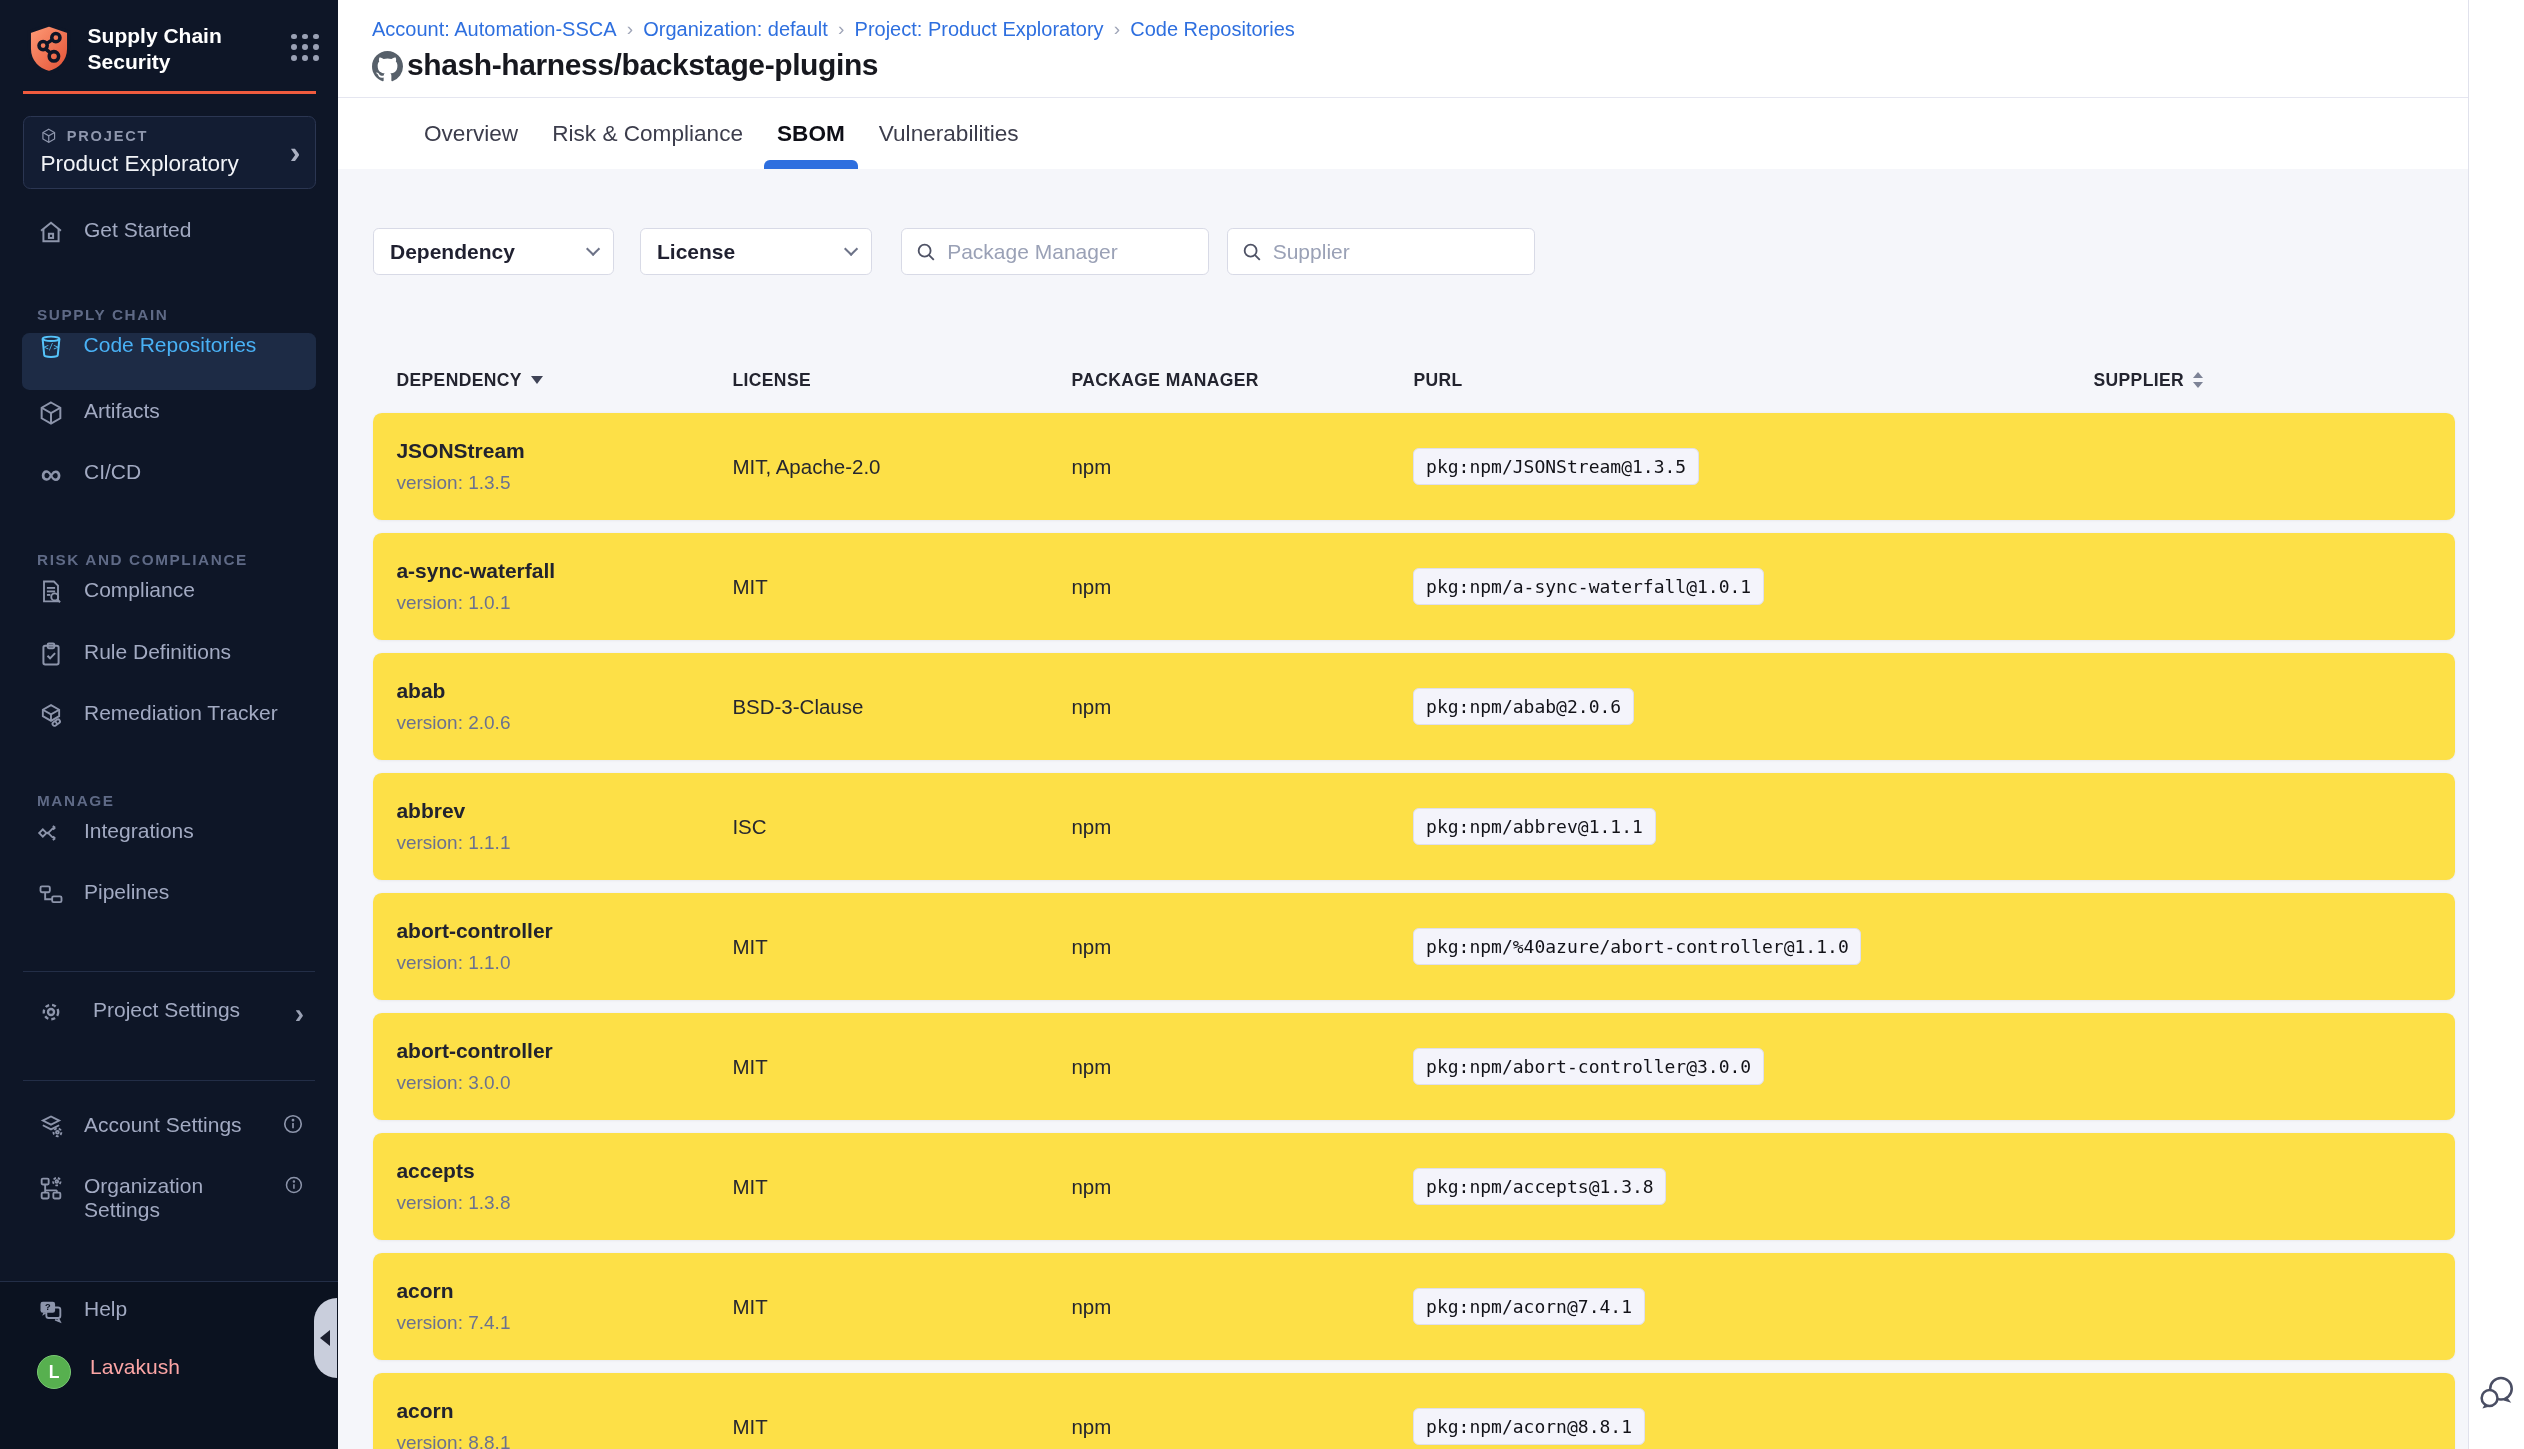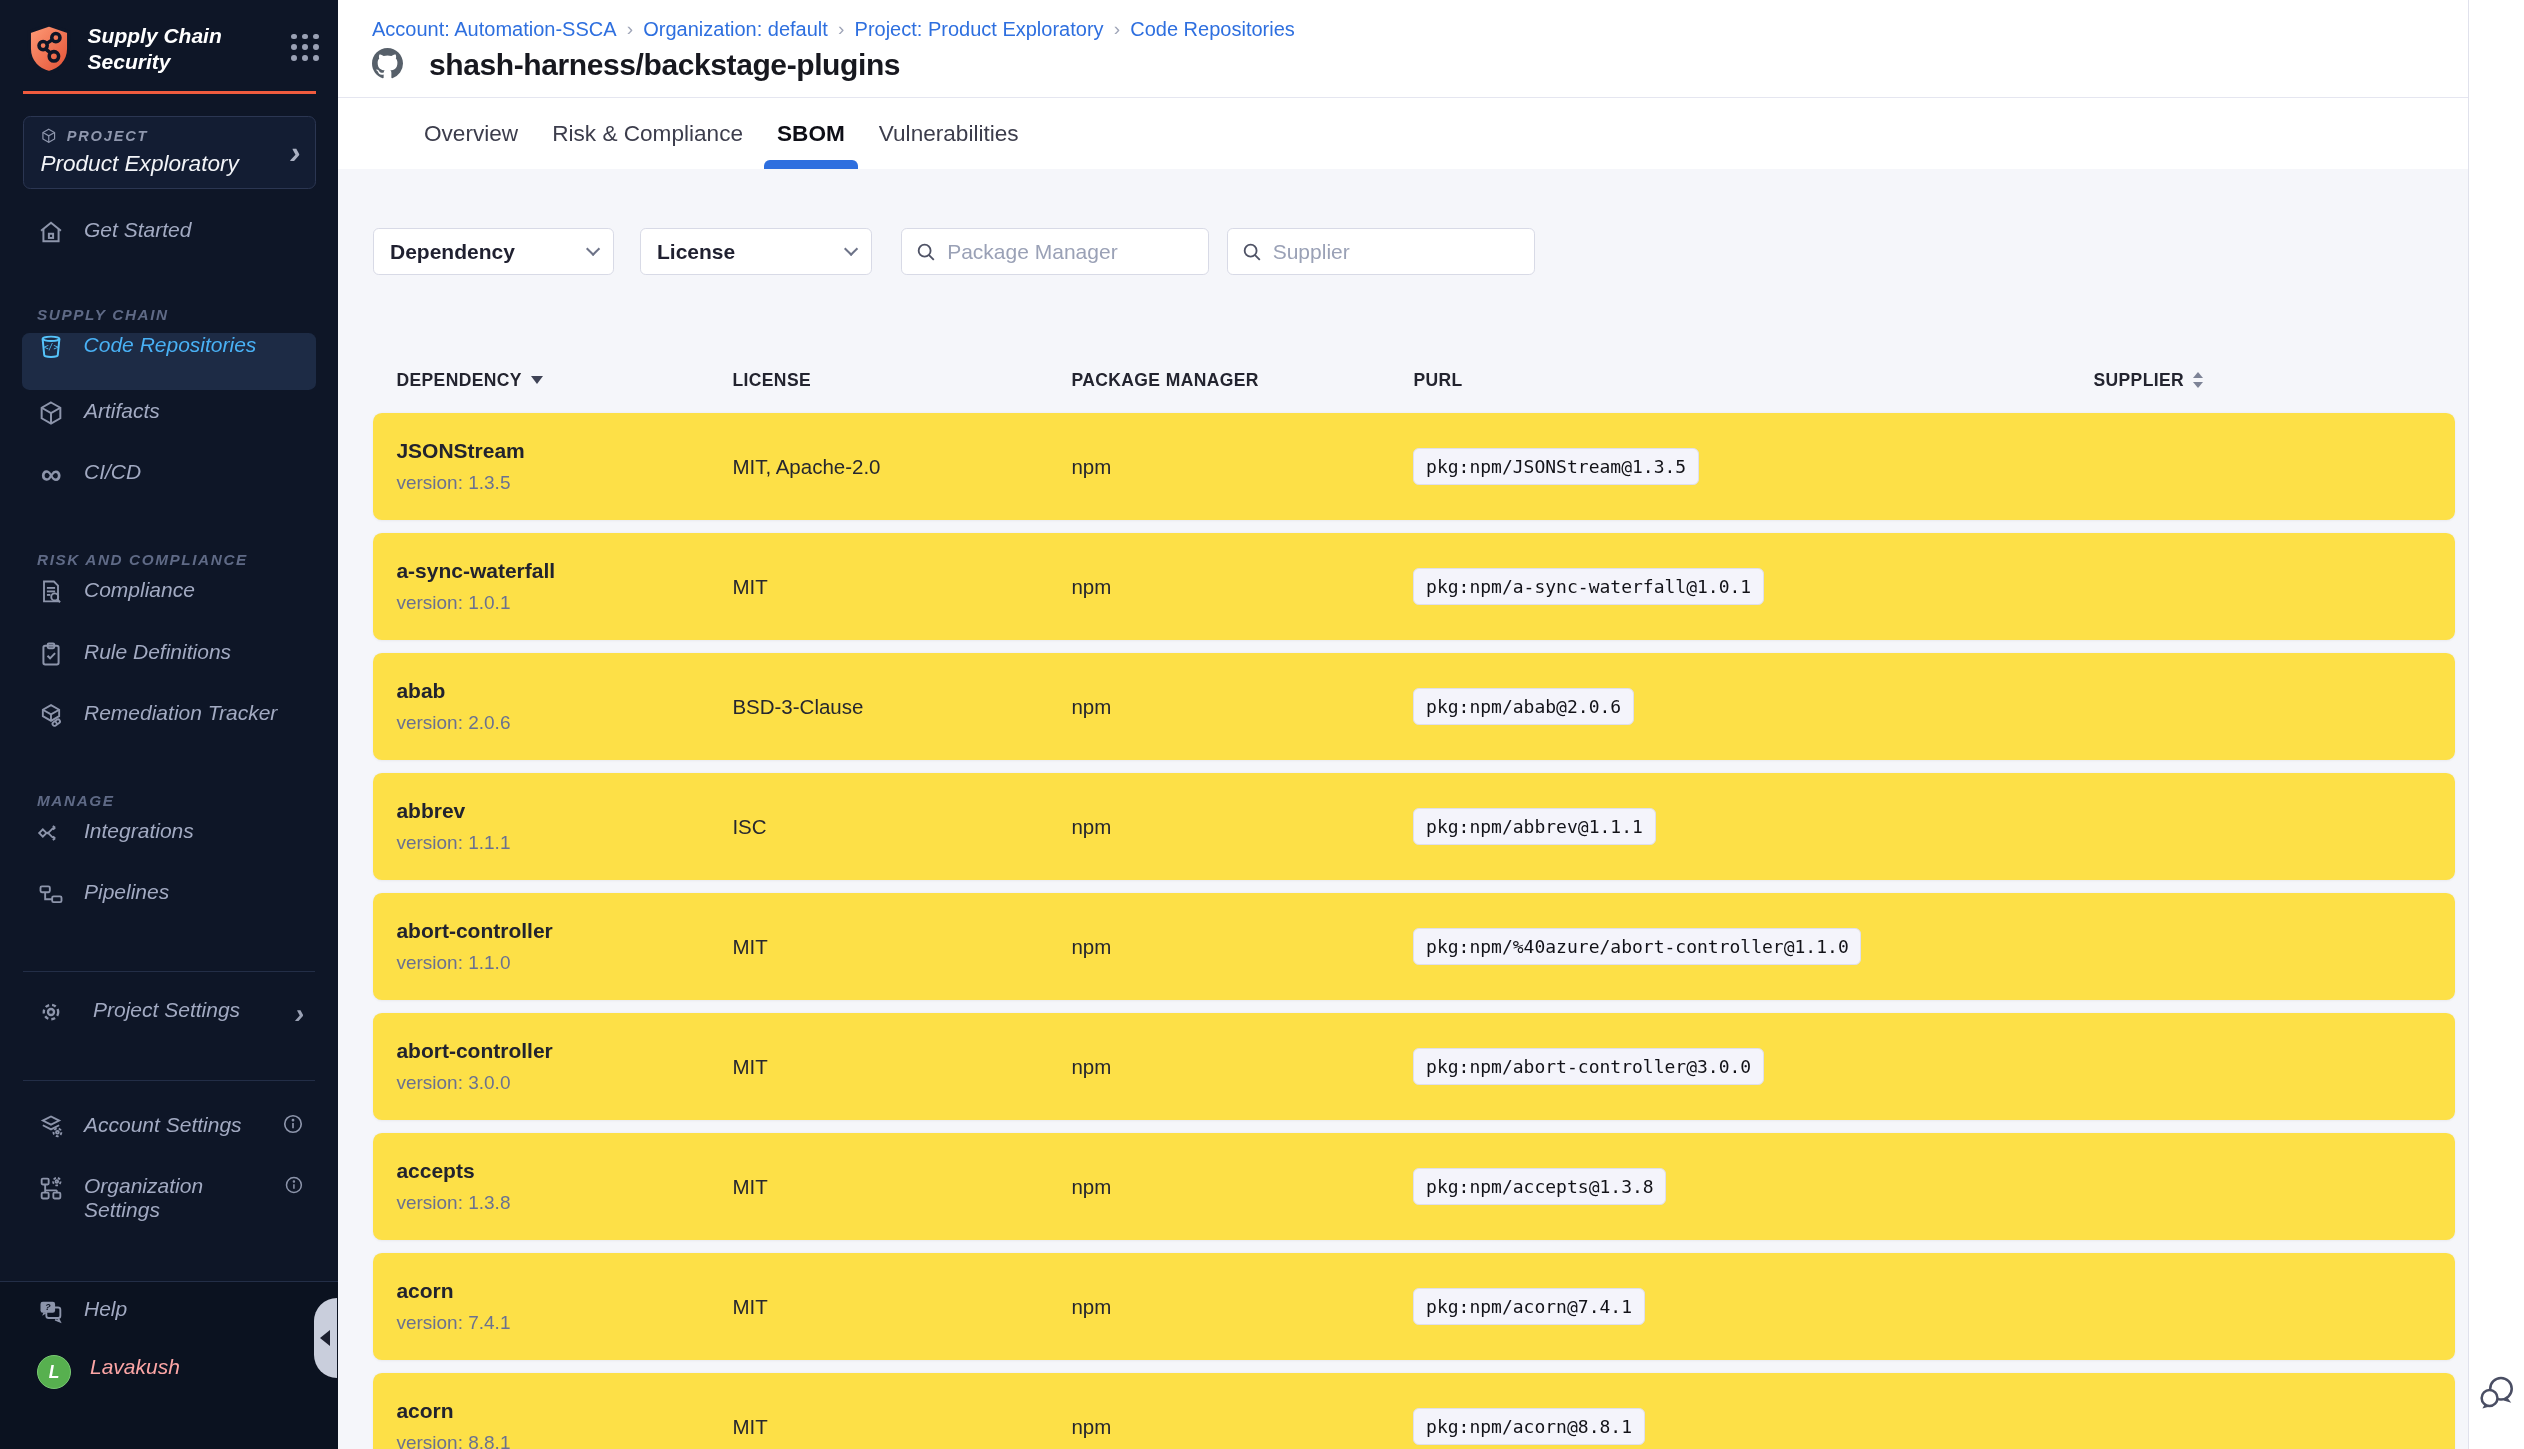--- a/index.html
+++ b/index.html
@@ -1,21 +1,21 @@
 <!DOCTYPE html>
 <html style="font-size:11.7px"><head>
 <meta charset="utf-8">
 <style>
   * { margin:0; padding:0; box-sizing:border-box; }
   html,body { background:#ffffff; }
   body { font-family:"Liberation Sans", sans-serif; width:2525px; height:1449px; }
   .app { position:relative; width:2525px; height:1449px; overflow:hidden; background:#ffffff; }
 
   
-  .sidebar { position:absolute; left:0; top:0; width:338px; height:1449px; background:#0e1627; color:#a2aac2;font-style:italic; }
+  .sidebar { position:absolute; left:0; top:0; width:338px; height:1449px; background:#0e1627; color:#a2aac2; }
   .brand { display:flex; align-items:flex-start; padding:23.4px 19px 0 25px; }
   .brand-title { margin-left:14.6px; font-size:21px; line-height:25.6px; font-weight:bold; color:#ffffff; flex:1; }
   .dots-grid { margin-top:10.2px; display:grid; grid-template-columns:repeat(3,5.8px); grid-gap:5.1px; background:none; border:none; cursor:pointer; }
   .dots-grid i { width:5.8px; height:5.8px; border-radius:50%; background:#9aa1b4; }
   .brand-rule { height:3.7px; background:#ef5b3e; margin:16px 22px 0 23.4px; }
 
   .project-card { margin:22px 22px 0 23.4px; background:#131d33; border:1.5px solid #2b3652; border-radius:7.3px; padding:10.2px 14.6px 11.7px 16px; display:flex; align-items:center; justify-content:space-between; cursor:pointer; }
   .proj-label-row { display:flex; align-items:center; gap:8.8px; }
   .proj-label { font-size:14.6px; letter-spacing:1.8px; font-weight:bold; color:#8f97ad; }
   .proj-name { font-size:22.6px; color:#f2f4f8; margin-top:5.8px; }
@@ -47,21 +47,21 @@
   .m-user { margin-top:1.5px; }
 
   .collapse-handle { position:absolute; left:314px; top:1298px; width:23.4px; height:80px; background:#c9cedc; border-radius:44px 0 0 44px; display:flex; align-items:center; justify-content:center; cursor:pointer; border:none; }
   .tri-left { width:0; height:0; border-top:8px solid transparent; border-bottom:8px solid transparent; border-right:10.2px solid #1b1f2e; margin-right:1.5px; }
 
   
   .topbar { position:absolute; left:338px; top:0; right:57px; height:98px; background:#ffffff; border-bottom:1.5px solid #e5e6f0; padding-left:34px; }
   .breadcrumb { margin-top:17.5px; display:flex; align-items:center; gap:10.2px; font-size:20px; }
   .breadcrumb a { color:#2e6fdf; text-decoration:none; cursor:pointer; }
   .crumb-sep { color:#9fa5b8; font-size:19px; }
-  .title-row { margin-top:7.3px; display:flex; align-items:flex-start; gap:26px; }
+  .title-row { margin-top:7.3px; display:flex; align-items:flex-end; gap:4px; }
   .gh-ico { width:31px; height:31px; color:#57606a; }
   .page-title { font-size:30px; font-weight:bold; color:#17181f; letter-spacing:-0.4px; }
 
   
   .tabbar { position:absolute; left:338px; top:98px; right:41px; height:72px; background:#ffffff; border-bottom:0.7px solid #e3e5ee; display:flex; align-items:center; gap:34px; padding-left:86px; }
   .tab { position:relative; height:100%; display:flex; align-items:center; font-size:22.6px; color:#3c3d4c; cursor:pointer; }
   .tab.active { font-weight:bold; color:#0d0e16; }
   .tab.active::after { content:""; position:absolute; left:-13px; right:-13px; bottom:0; height:8.8px; background:#2e6fdf; border-radius:5.8px 5.8px 0 0; }
 
   

